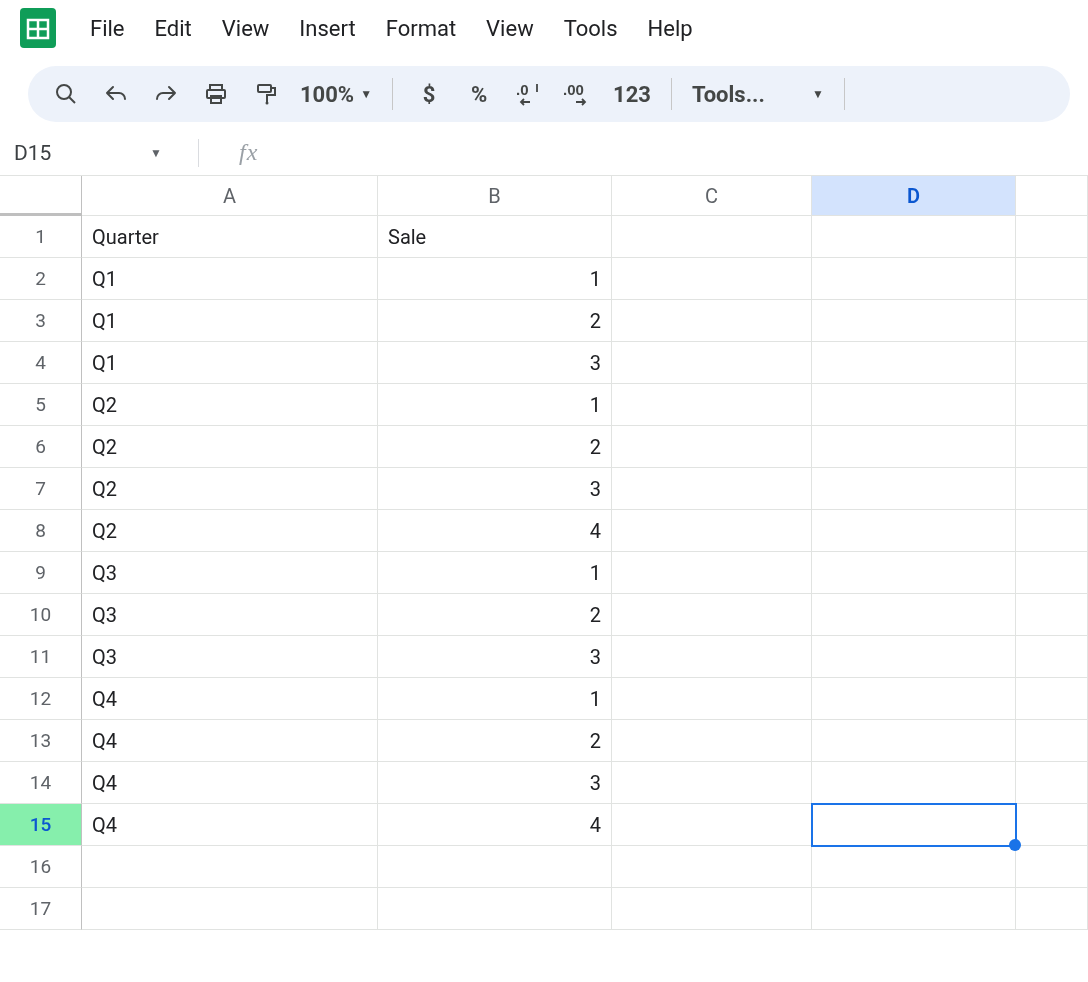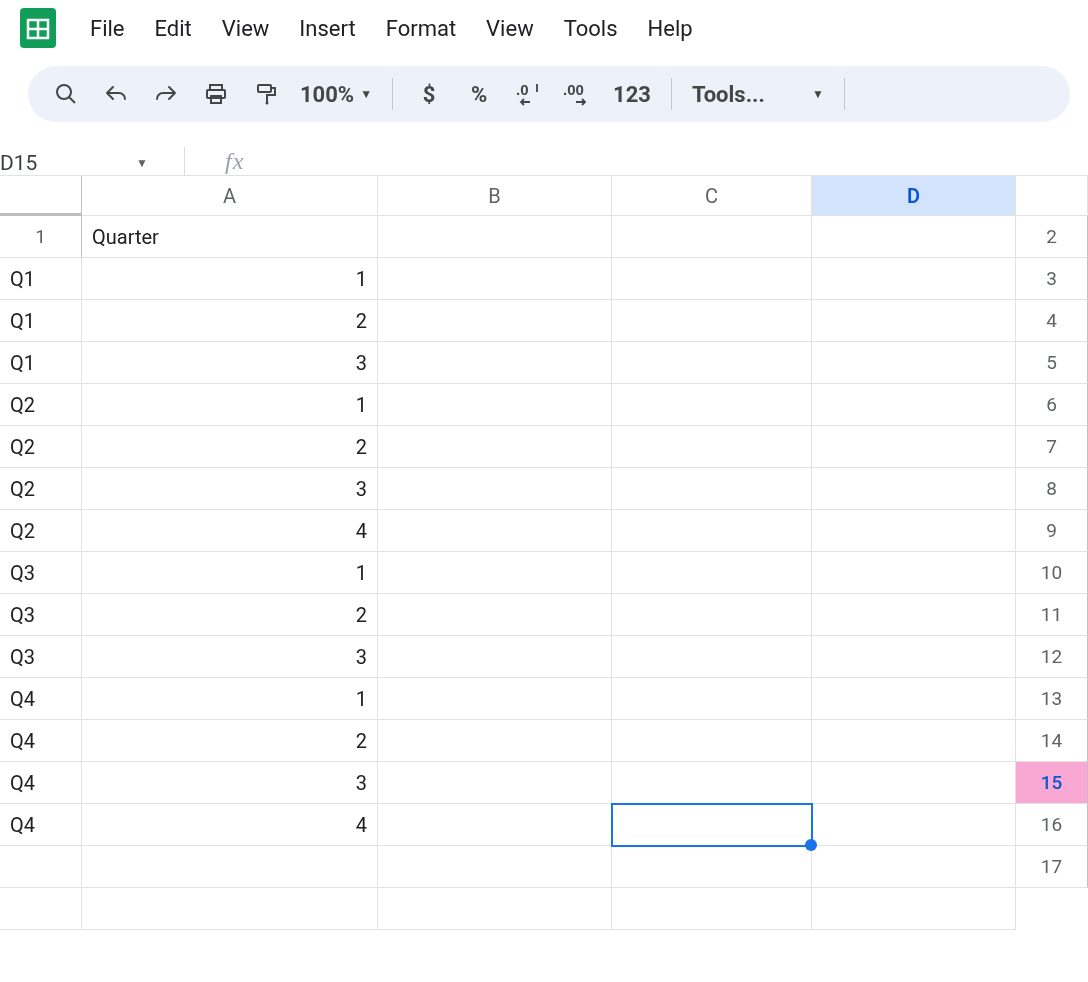--- a/index.html
+++ b/index.html
@@ -68,23 +68,24 @@
     background: #c7c7c7;
     margin: 0 6px;
   }
   .dropdown-caret {
     font-size: 12px;
     color: #444746;
   }
   
   .namebar {
     display: flex;
-    align-items: flex-end;
+    align-items: center;
     height: 46px;
     border-bottom: 1px solid #e1e3e1;
+    padding-left: 14px;
     gap: 24px;
   }
   .namebox {
     display: flex;
     align-items: center;
     gap: 14px;
     font-size: 21px;
     color: #3c4043;
     width: 160px;
   }
@@ -140,21 +141,21 @@
     border-bottom: 3px solid #bfbfbf;
     background: #fff;
   }
   .rowhdr {
     justify-content: center;
     color: #5f6368;
     border-right: 1px solid #c0c0c0;
     font-size: 19px;
   }
   .rowhdr.sel {
-    background: #f9a8d4;
+    background: #86efac;
     color: #0b57d0;
     font-weight: 500;
   }
   .colhdr.sel {
     background: #d3e3fd;
     color: #0b57d0;
     font-weight: 600;
   }
   .cell {
     padding: 0 10px;
@@ -278,20 +279,21 @@
 
 <div class="grid" id="grid">
     <div class="corner"></div>
     <div class="colhdr">A</div>
     <div class="colhdr">B</div>
     <div class="colhdr">C</div>
     <div class="colhdr sel">D</div>
     <div class="colhdr"></div>
     <div class="rowhdr">1</div>
     <div class="cell">Quarter</div>
+    <div class="cell">Sale</div>
     <div class="cell"></div>
     <div class="cell"></div>
     <div class="cell"></div>
     <div class="rowhdr">2</div>
     <div class="cell">Q1</div>
     <div class="cell num">1</div>
     <div class="cell"></div>
     <div class="cell"></div>
     <div class="cell"></div>
     <div class="rowhdr">3</div>

